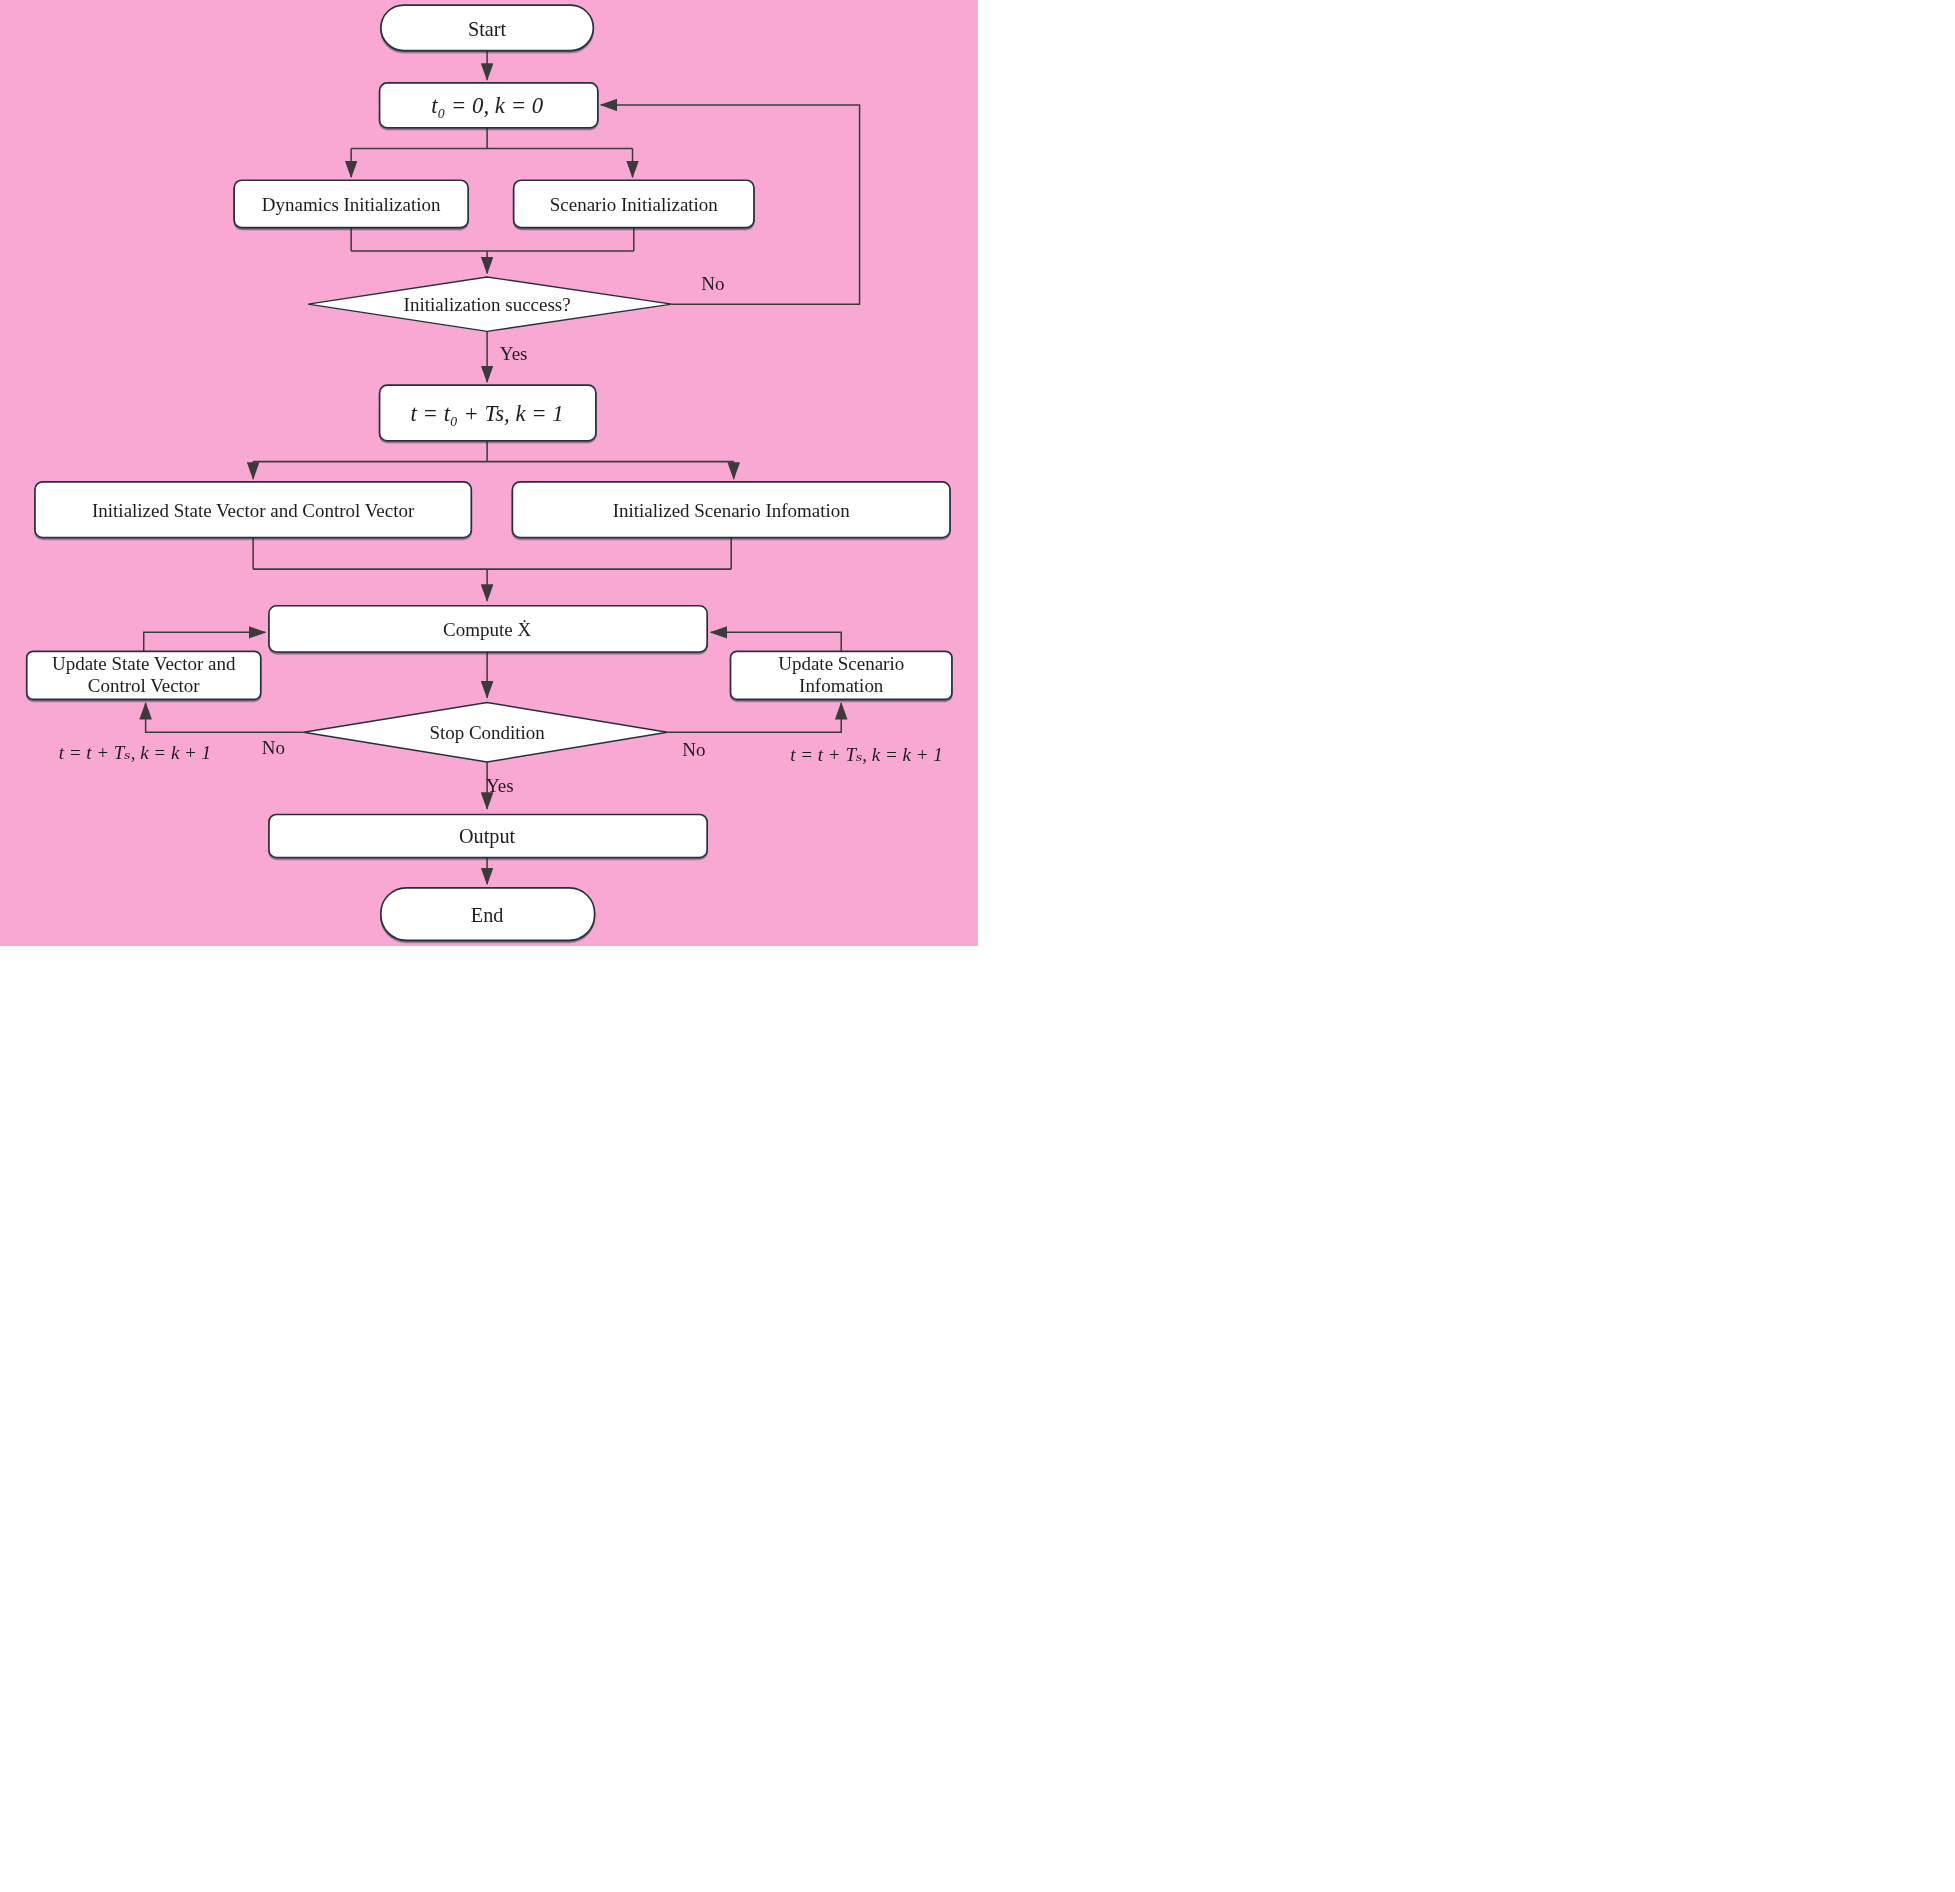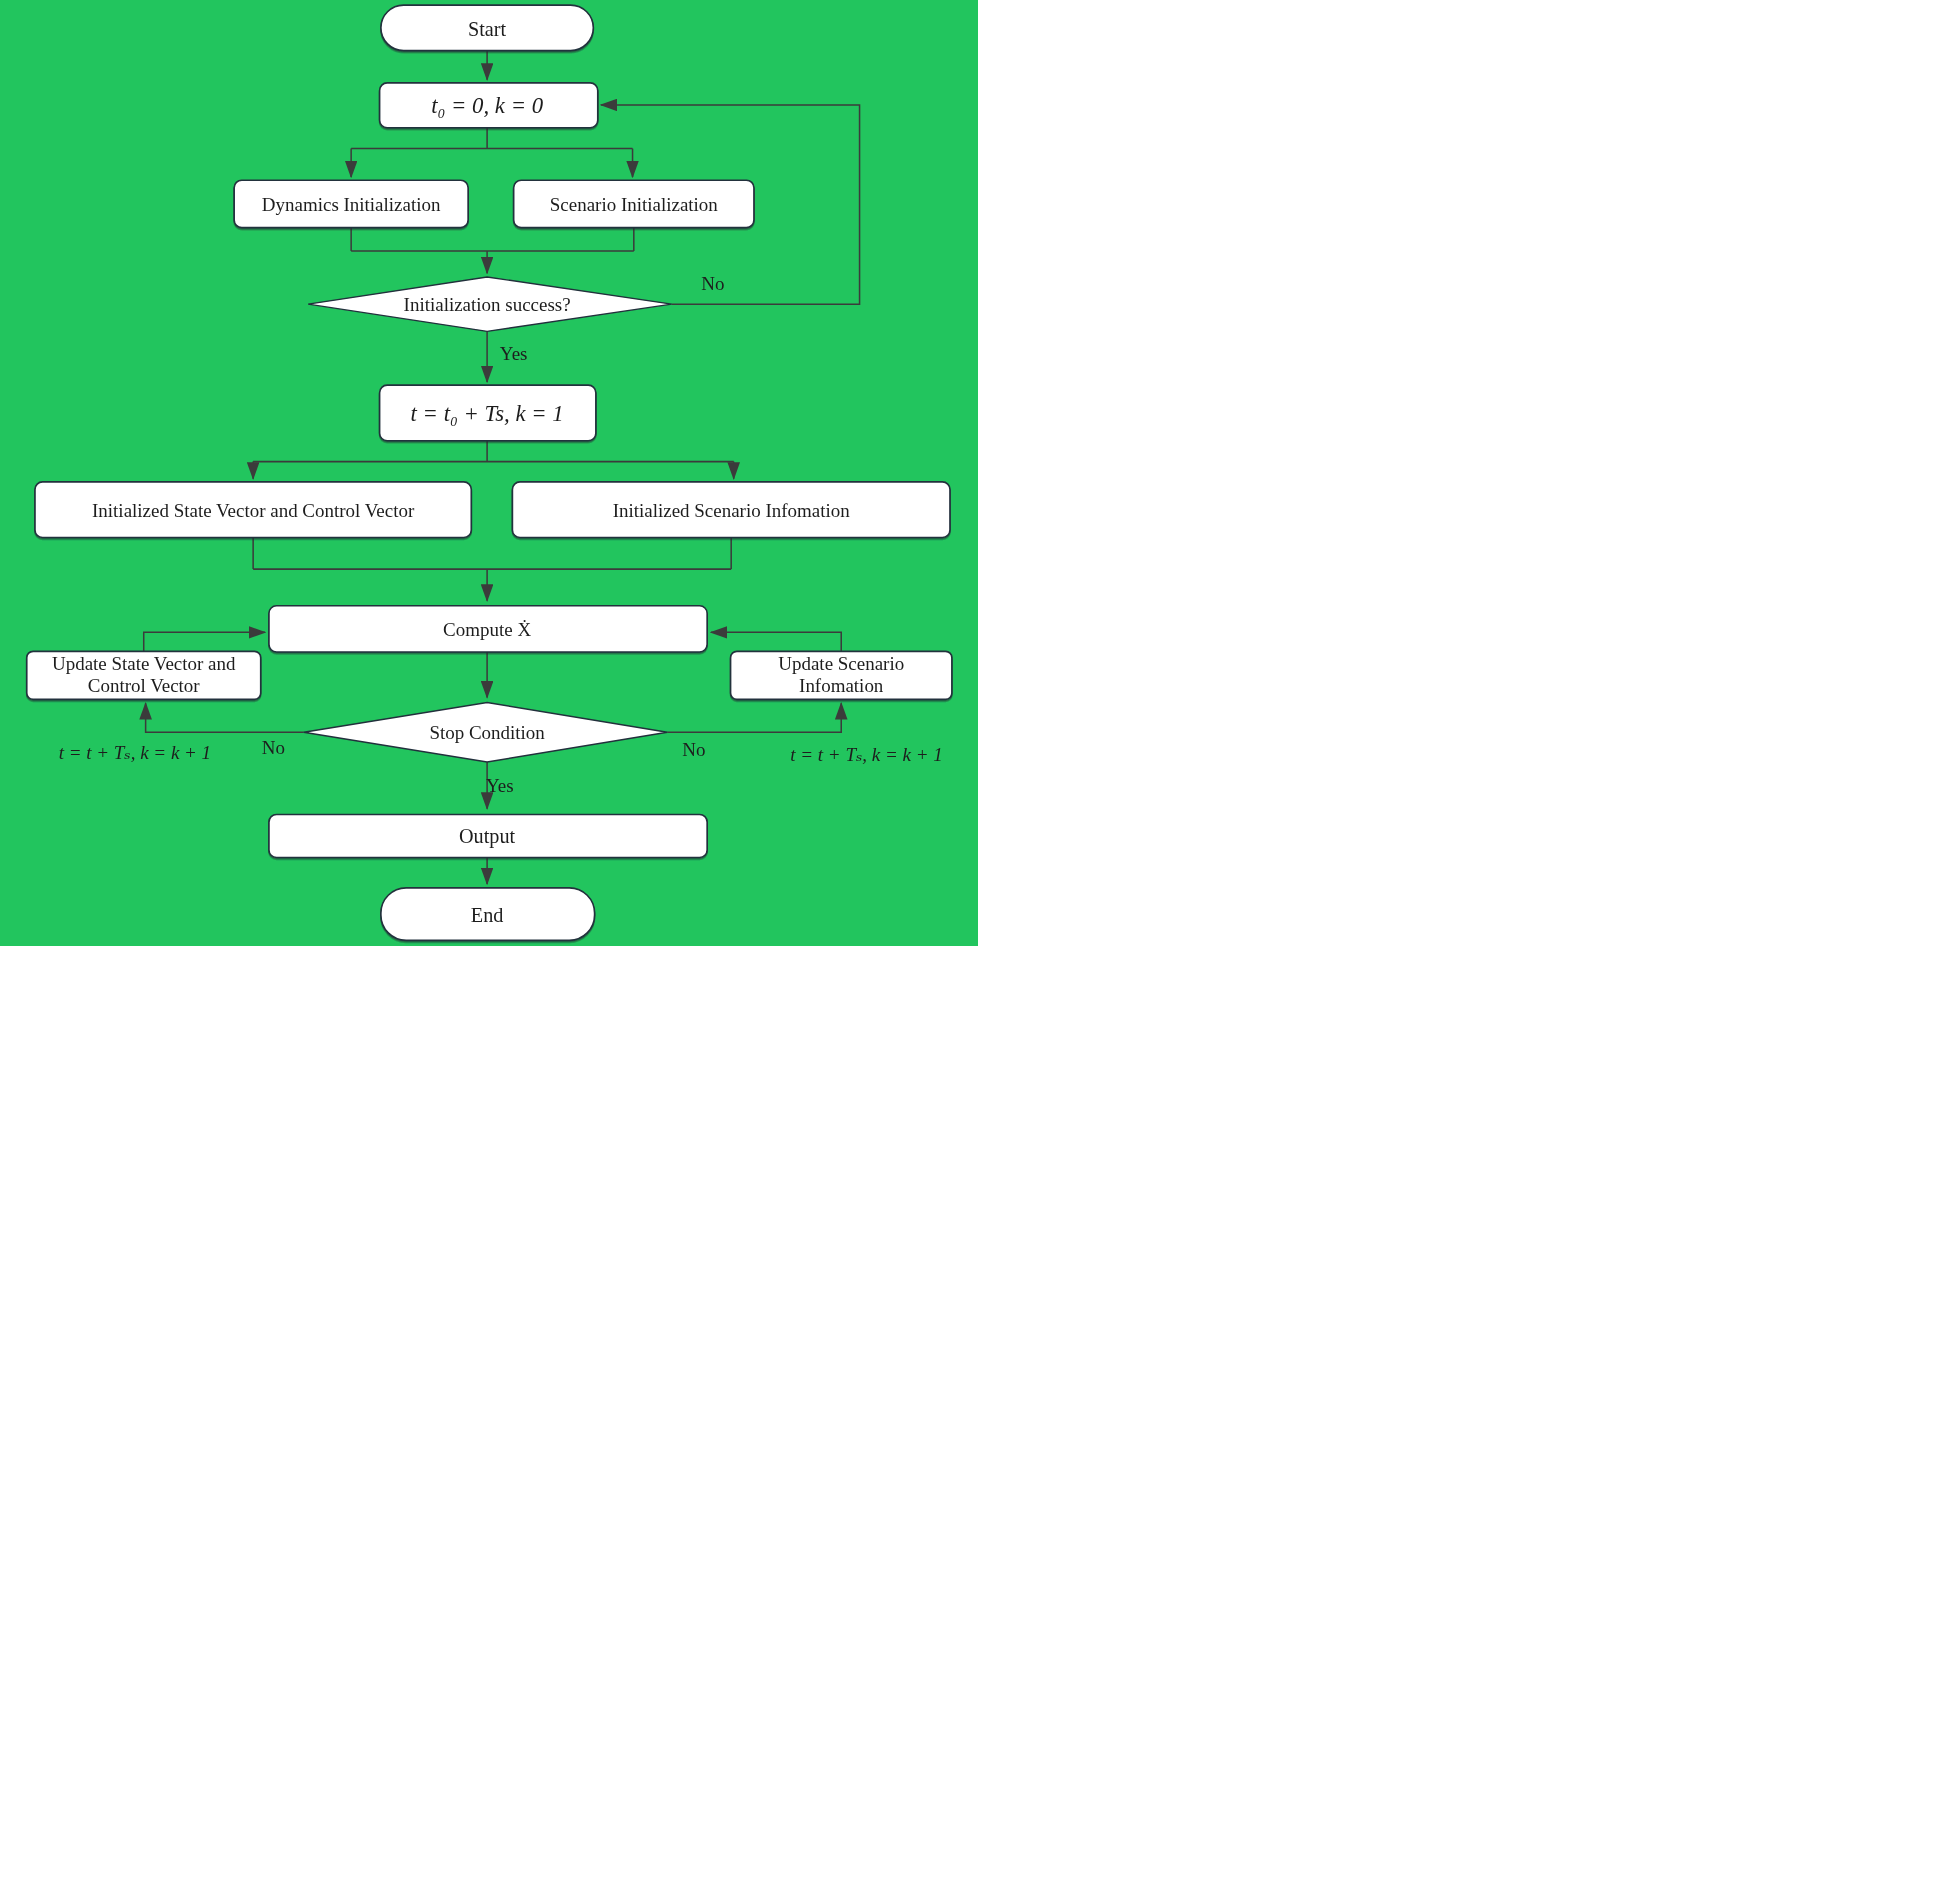--- a/index.html
+++ b/index.html
@@ -4,21 +4,21 @@
 <style>
   html, body {
     margin: 0;
     padding: 0;
     background: #ffffff;
   }
   .canvas {
     position: relative;
     width: 978px;
     height: 946px;
-    background: #22c55e;
+    background: #f9a8d4;
     font-family: "Liberation Serif", "DejaVu Serif", serif;
   }
   svg { display: block; }
   .node-rect {
     fill: #ffffff;
     stroke: #22303c;
     stroke-width: 2.6;
   }
   .diamond {
     fill: #ffffff;

